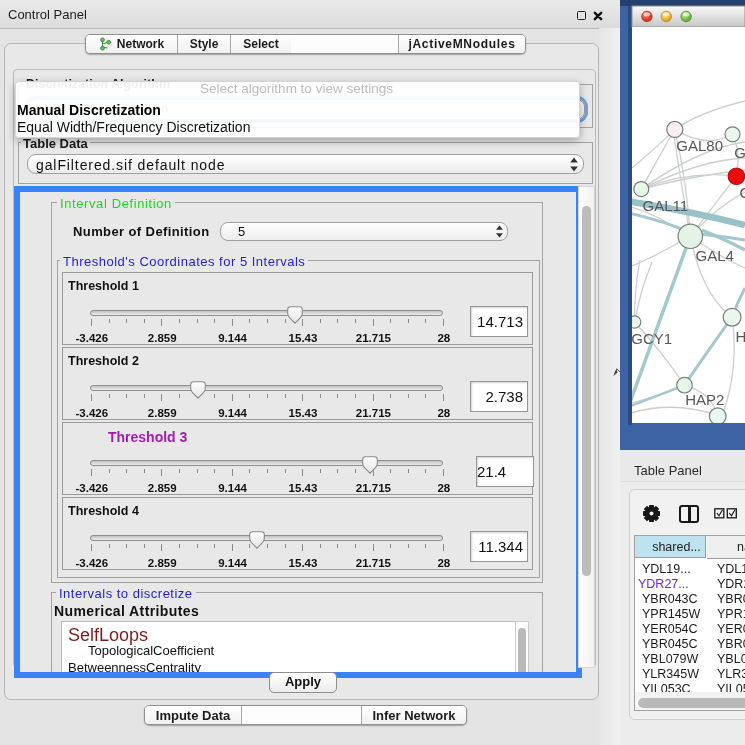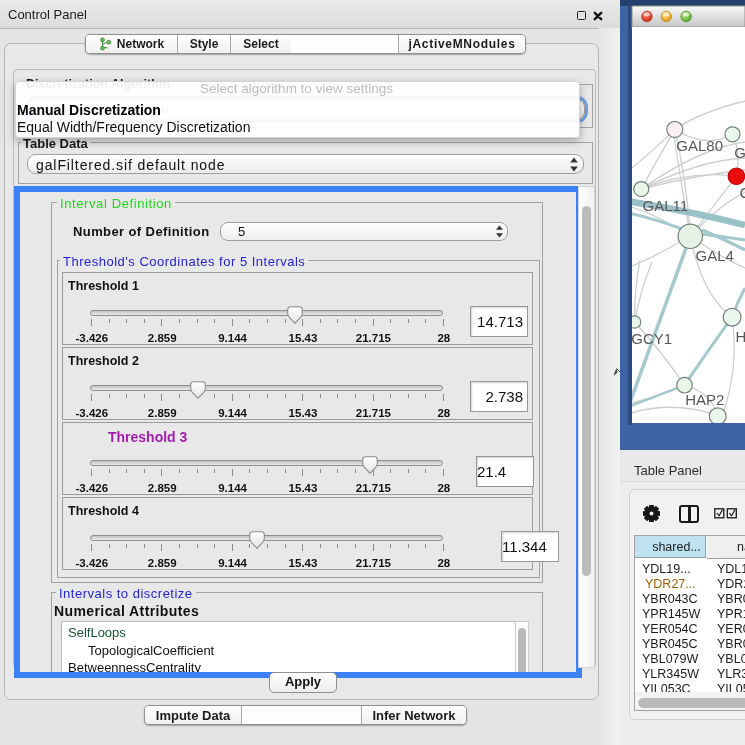--- a/index.html
+++ b/index.html
@@ -152,27 +152,27 @@
         <div class="abs" style="left:380.8px;top:59px;transform:translateX(-50%);font-size:11.5px;font-weight:bold;color:#111;">28</div>
         <svg class="abs" style="left:186px;top:33px;" width="16" height="18" viewBox="0 0 16 18">
           <defs>
             <linearGradient id="thg3" x1="0" y1="0" x2="0" y2="1">
               <stop offset="0" stop-color="#ffffff"></stop>
               <stop offset="1" stop-color="#e4e4e4"></stop>
             </linearGradient>
           </defs>
           <path d="M3.6 0.7 L12.4 0.7 Q15.3 0.7 15.3 3.6 L15.3 7.8 Q15.3 10 13 12.2 L8 17.2 L3 12.2 Q0.7 10 0.7 7.8 L0.7 3.6 Q0.7 0.7 3.6 0.7 Z" fill="url(#thg3)" stroke="#8a8a8a" stroke-width="1.1"></path>
         </svg>
-        <div class="abs" style="left:407px;top:33px;width:52px;height:29px;background:#fff;border:1px solid #979797;box-shadow:inset 1px 1px 2px rgba(0,0,0,0.18);font-size:15px;color:#111;text-align:left;line-height:29px;padding-right:4px;margin-left:31px;">11.344</div>
+        <div class="abs" style="left:407px;top:33px;width:52px;height:29px;background:#fff;border:1px solid #979797;box-shadow:inset 1px 1px 2px rgba(0,0,0,0.18);font-size:15px;color:#111;text-align:right;line-height:29px;padding-right:4px;">11.344</div>
       </div>
       <div class="abs" style="left:31px;top:400px;width:490px;height:120px;border:1px solid #a2a2a2;"></div>
       <div class="abs" style="left:36px;top:394px;font-size:13px;letter-spacing:0.5px;color:#2222dd;background:#e9e8e8;padding:0 3px;">Intervals to discretize</div>
       <div class="abs" style="left:34px;top:411px;font-size:14px;font-weight:bold;letter-spacing:0.4px;color:#111;">Numerical Attributes</div>
       <div class="abs" style="left:41px;top:429px;width:454px;height:80px;background:#fff;border:1px solid #bbb;"></div>
-      <div class="abs" style="left:48px;top:433px;font-size:13px;color:#14532d;">SelfLoops</div>
+      <div class="abs" style="left:48px;top:433px;font-size:18px;color:#7f1d1d;">SelfLoops</div>
       <div class="abs" style="left:48px;top:450.5px;font-size:13px;color:#111;margin-left:20px;">TopologicalCoefficient</div>
       <div class="abs" style="left:48px;top:468px;font-size:13px;color:#111;">BetweennessCentrality</div>
       <div class="abs" style="left:495px;top:429px;width:12px;height:80px;background:#fdfdfd;border:1px solid #ccc;"></div>
       <div class="abs" style="left:497.5px;top:436px;width:8px;height:70px;background:#b9b9b9;border-radius:4px;"></div>
     </div>
 
   <div class="abs" style="left:578px;top:186px;width:15px;height:480px;background:linear-gradient(90deg,#ffffff,#f0f0f0);border:1px solid #d4d4d4;"></div>
   <div class="abs" style="left:582px;top:206px;width:9px;height:370px;background:#bcbcbc;border-radius:5px;"></div>
 
   <div class="abs" style="left:269px;top:672px;width:66px;height:19px;background:linear-gradient(#ffffff,#ececec);
@@ -309,21 +309,21 @@
 </svg>
 
 <div class="abs" style="left:634px;top:535px;width:111px;height:174px;background:#ffffff;border:1px solid #a2a2a2;border-right:none;overflow:hidden;">
   <div class="abs" style="left:0;top:0;width:71px;height:22px;background:#bfe2f1;border-right:1px solid #9c9c9c;border-bottom:1px solid #9c9c9c;
        text-align:center;line-height:22px;font-size:12.5px;color:#222;padding-left:13px;box-sizing:border-box;">shared...</div>
   <div class="abs" style="left:72px;top:0;width:60px;height:22px;background:#efefef;border-bottom:1px solid #9c9c9c;
        line-height:22px;font-size:12.5px;color:#222;padding-left:30px;">name</div>
   <div id="tablerows">
       <div class="abs" style="left:7px;top:25.6px;font-size:12.5px;color:#1c1c1c;">YDL19...</div>
       <div class="abs" style="left:82px;top:25.6px;font-size:12.5px;color:#1c1c1c;">YDL194W</div>
-      <div class="abs" style="left:10px;top:40.68px;font-size:12.5px;color:#a16207;">YDR27...</div>
+      <div class="abs" style="left:3px;top:40.68px;font-size:12.5px;color:#6d28d9;">YDR27...</div>
       <div class="abs" style="left:82px;top:40.68px;font-size:12.5px;color:#1c1c1c;">YDR277C</div>
       <div class="abs" style="left:7px;top:55.76px;font-size:12.5px;color:#1c1c1c;">YBR043C</div>
       <div class="abs" style="left:82px;top:55.76px;font-size:12.5px;color:#1c1c1c;">YBR043C</div>
       <div class="abs" style="left:7px;top:70.84px;font-size:12.5px;color:#1c1c1c;">YPR145W</div>
       <div class="abs" style="left:82px;top:70.84px;font-size:12.5px;color:#1c1c1c;">YPR145W</div>
       <div class="abs" style="left:7px;top:85.92px;font-size:12.5px;color:#1c1c1c;">YER054C</div>
       <div class="abs" style="left:82px;top:85.92px;font-size:12.5px;color:#1c1c1c;">YER054C</div>
       <div class="abs" style="left:7px;top:101px;font-size:12.5px;color:#1c1c1c;">YBR045C</div>
       <div class="abs" style="left:82px;top:101px;font-size:12.5px;color:#1c1c1c;">YBR045C</div>
       <div class="abs" style="left:7px;top:116.08px;font-size:12.5px;color:#1c1c1c;">YBL079W</div>

